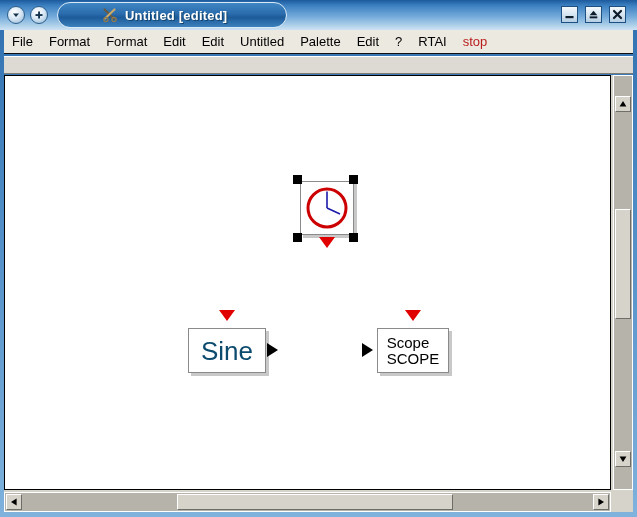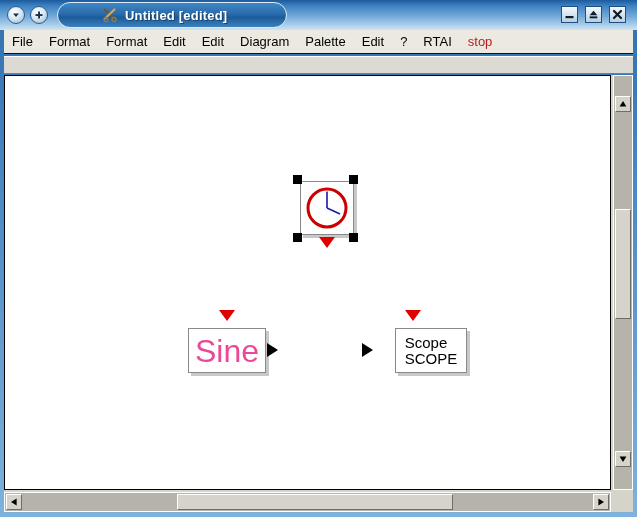--- a/index.html
+++ b/index.html
@@ -147,22 +147,22 @@
     background: #ffffff;
     border: 1px solid #8a8a8a;
     box-sizing: border-box;
     box-shadow: 3px 3px 0 0 #c8c8c8;
     display: flex;
     align-items: center;
     justify-content: center;
     cursor: default;
   }
   .blk-label {
-    font-size: 32px;
-    color: #ec4899;
+    font-size: 26px;
+    color: #0c4a6e;
     line-height: 1;
     white-space: nowrap;
   }
   .blk-label-sm {
     font-size: 15px;
     color: #000000;
     line-height: 1.05;
     text-align: left;
     white-space: pre;
   }
@@ -313,21 +313,21 @@
       </svg>
     </div>
   </div>
 
   <div class="menubar">
     <div class="menu-item">File</div>
     <div class="menu-item">Format</div>
     <div class="menu-item">Format</div>
     <div class="menu-item">Edit</div>
     <div class="menu-item">Edit</div>
-    <div class="menu-item">Diagram</div>
+    <div class="menu-item">Untitled</div>
     <div class="menu-item">Palette</div>
     <div class="menu-item">Edit</div>
     <div class="menu-item">?</div>
     <div class="menu-item">RTAI</div>
     <div class="menu-item disabled">stop</div>
   </div>
 
   <div class="toolbar"></div>
 
   <div class="client">
@@ -350,21 +350,21 @@
       <div class="handle" style="left:344px; top:157px;"></div>
 
       <div class="port-in-top" style="left:214px; top:234px;"></div>
       <div class="blk" style="left:183px; top:252px; width:78px; height:45px;">
         <span class="blk-label">Sine</span>
       </div>
       <div class="port-out-right" style="left:262px; top:267px;"></div>
 
       <div class="port-in-top" style="left:400px; top:234px;"></div>
       <div class="port-in-left" style="left:357px; top:267px;"></div>
-      <div class="blk" style="left:390px; top:252px; width:72px; height:45px;">
+      <div class="blk" style="left:372px; top:252px; width:72px; height:45px;">
         <span class="blk-label-sm">Scope
 SCOPE</span>
       </div>
 
     </div>
 
     <div class="grip"></div>
     <div class="vscroll">
       <div class="sb-btn" style="left:1px; top:20px;">
         <svg width="8" height="8" viewBox="0 0 8 8">

